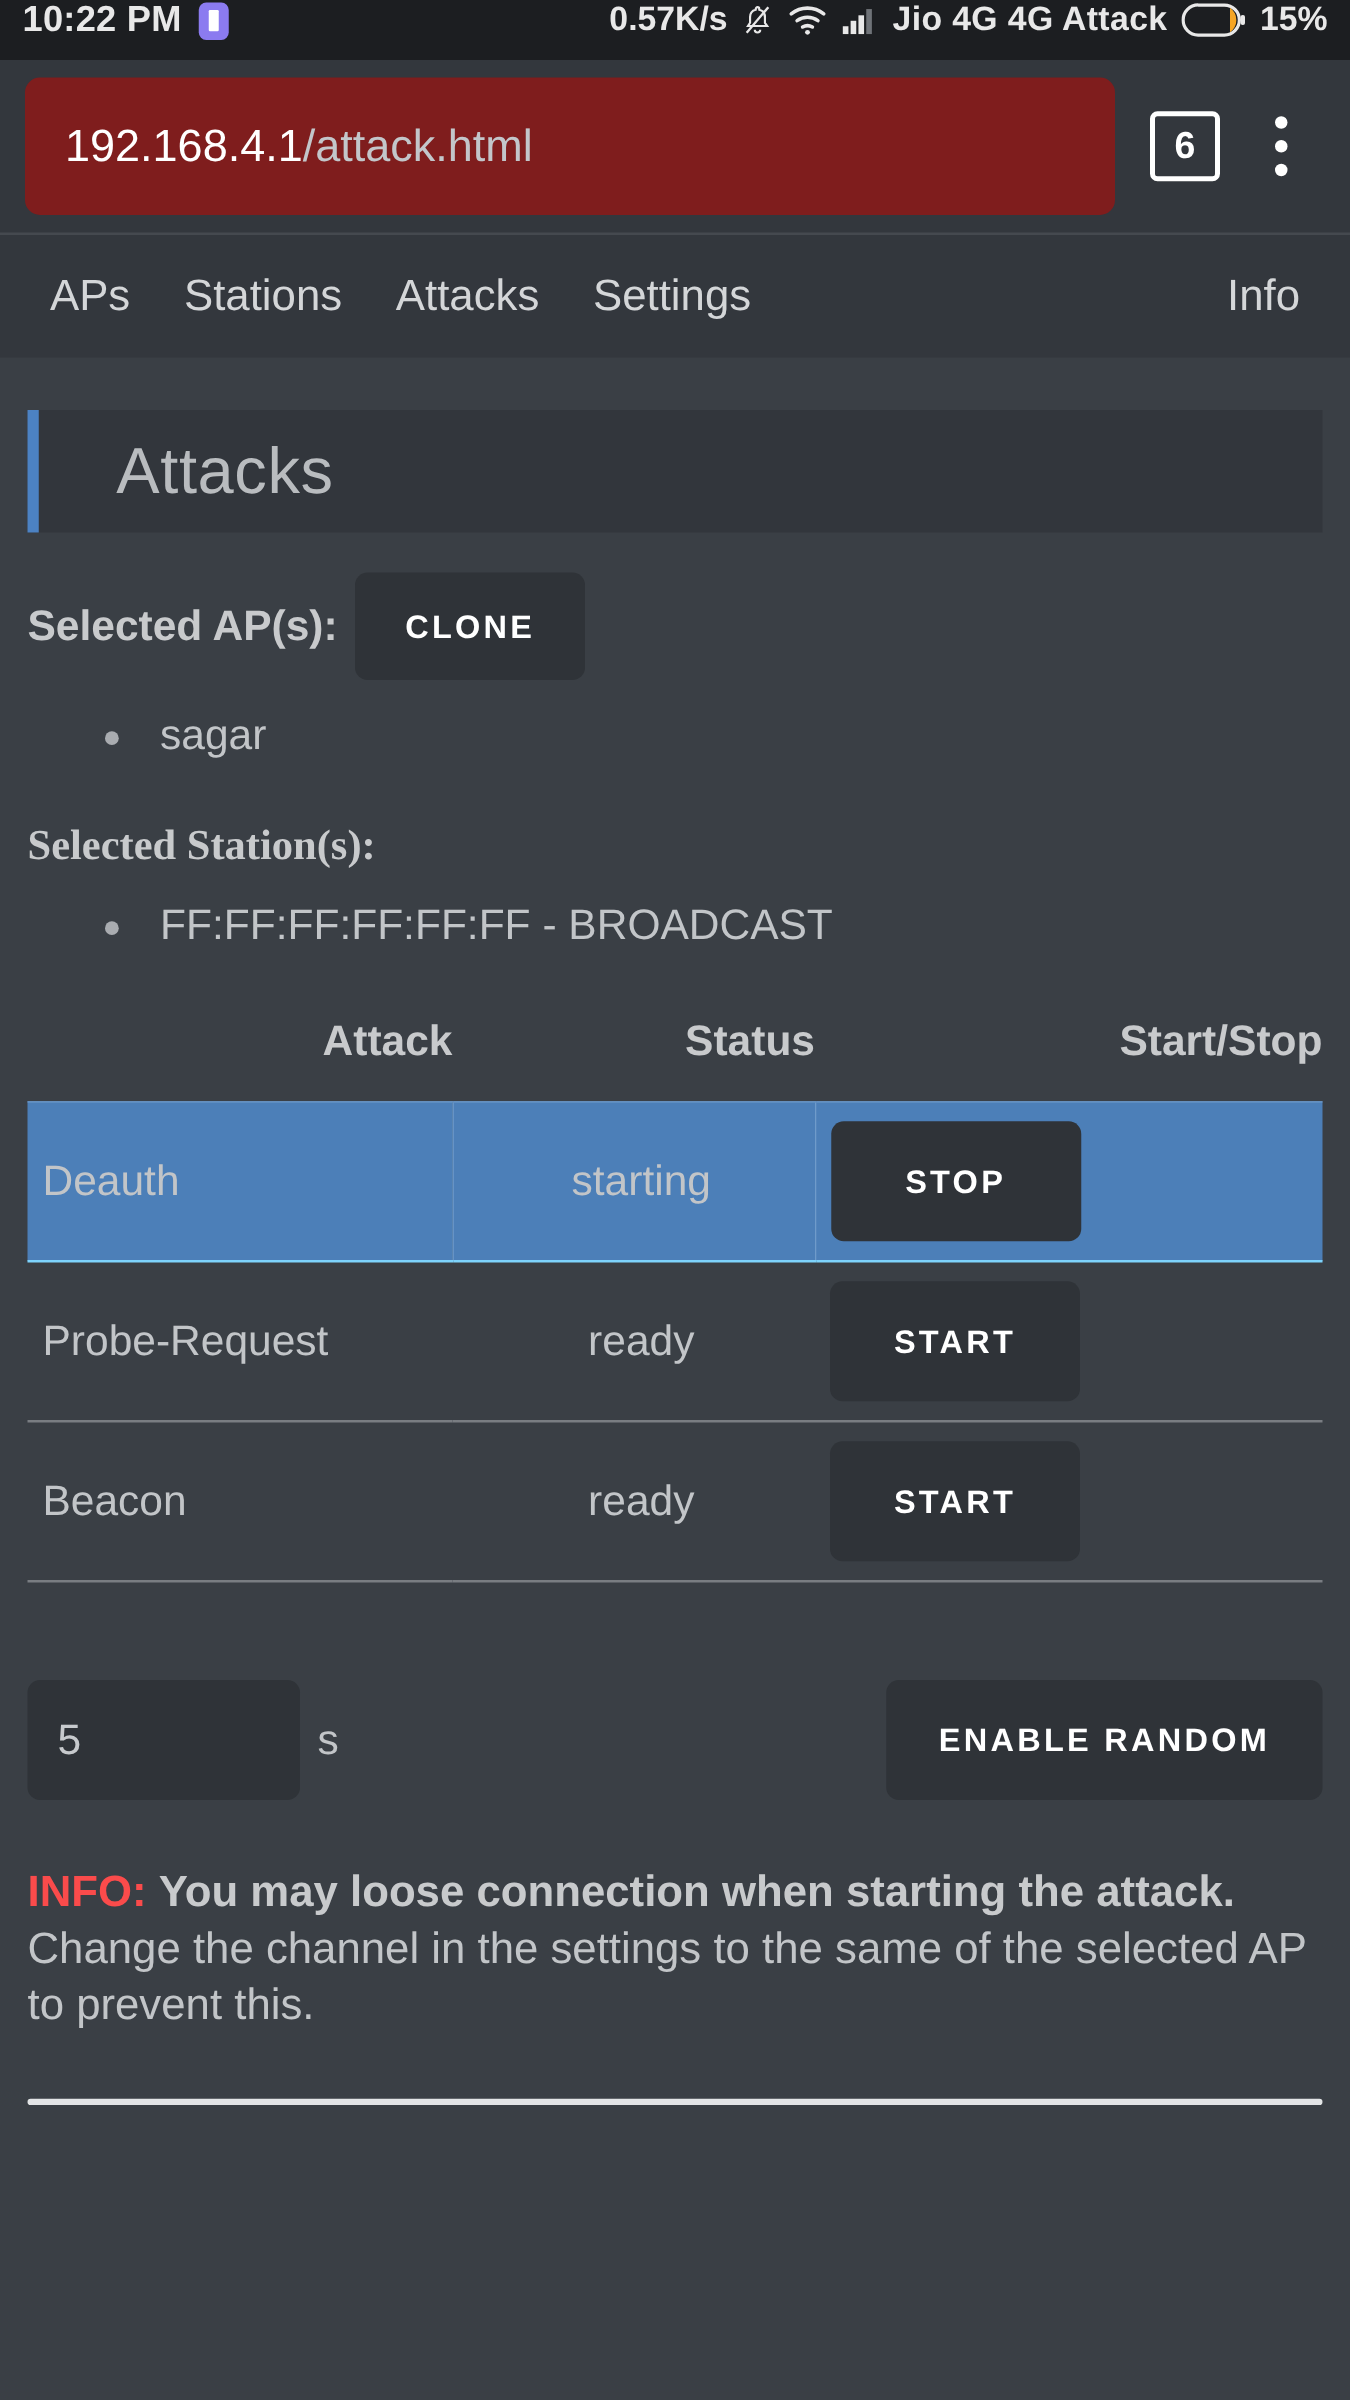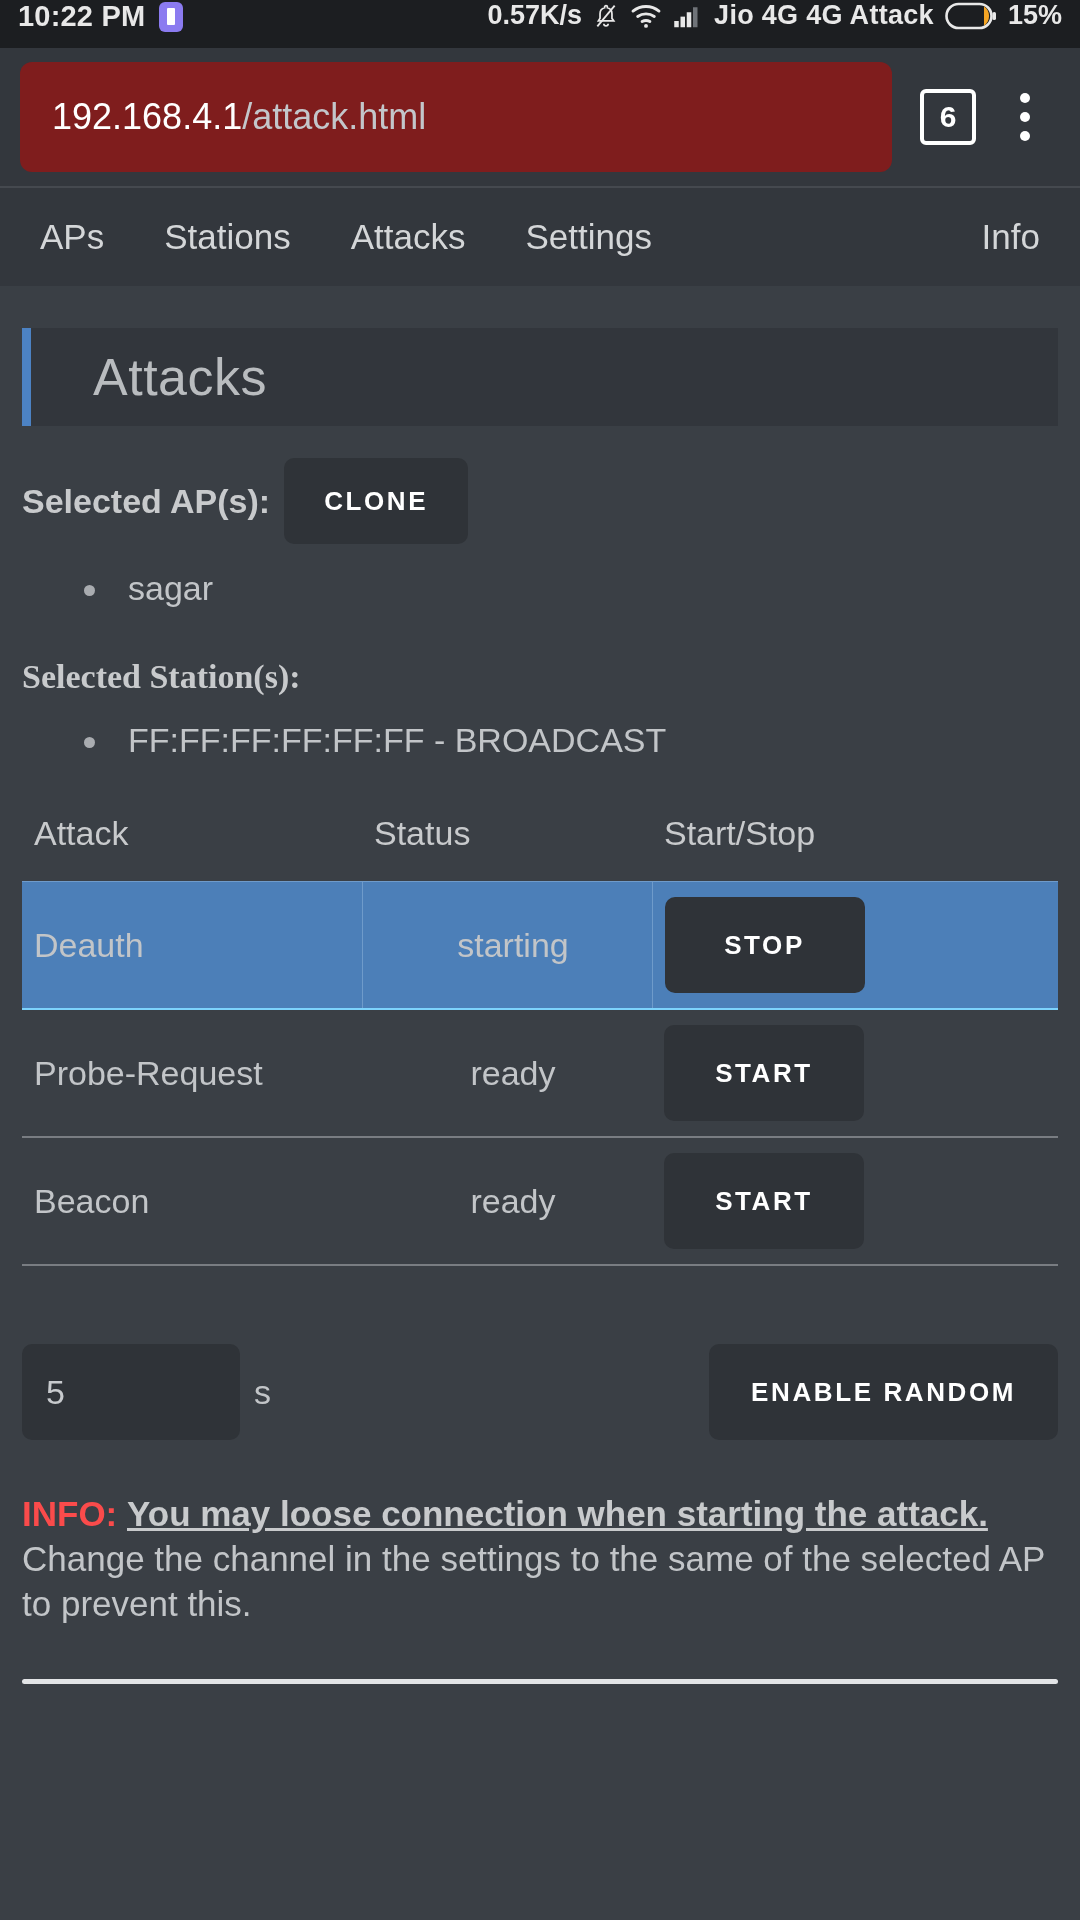--- a/index.html
+++ b/index.html
@@ -80,21 +80,21 @@
   }
 
   
   .page-nav {
     height: 100px;
     background: #33373d;
     border-top: 2px solid #45494f;
     display: flex;
     align-items: center;
     padding: 0 40px;
-    gap: 60px;
+    gap: 43px;
   }
   .nav-item {
     font-size: 35px;
     color: #d4d6d8;
     font-weight: 300;
     white-space: nowrap;
   }
   .nav-spacer { flex: 1; }
 
   
@@ -160,23 +160,23 @@
   }
   .sel-head2 { margin-top: 46px; font-family: Liberation Serif, serif; }
 
   
   .atk-table {
     margin-top: 50px;
     width: 100%;
     border-collapse: collapse;
   }
   .atk-table th {
-    text-align: left;
-    font-size: 34px;
-    font-weight: normal;
+    text-align: right;
+    font-size: 34px;
+    font-weight: bold;
     color: #c8cacc;
     padding: 0 0 28px 12px;
   }
   .atk-table td {
     font-size: 34px;
     color: #c2c5c8;
     padding: 0 0 0 12px;
     height: 128px;
     vertical-align: middle;
   }
@@ -230,21 +230,21 @@
 
   
   .info-block {
     margin-top: 52px;
     font-size: 35px;
     line-height: 1.28;
     color: #c2c5c8;
     font-weight: 300;
   }
   .info-tag { color: #fa4b4b; font-weight: bold; }
-  .info-strong { font-weight: bold; color: #c8cacc; text-decoration: underline; }
+  .info-strong { font-weight: bold; color: #c8cacc; }
 
   .bottom-rule {
     margin: 52px 0 0 0;
     height: 5px;
     background: #e2e4e6;
     border-radius: 3px;
   }
 </style>
 </head>
 <body>

